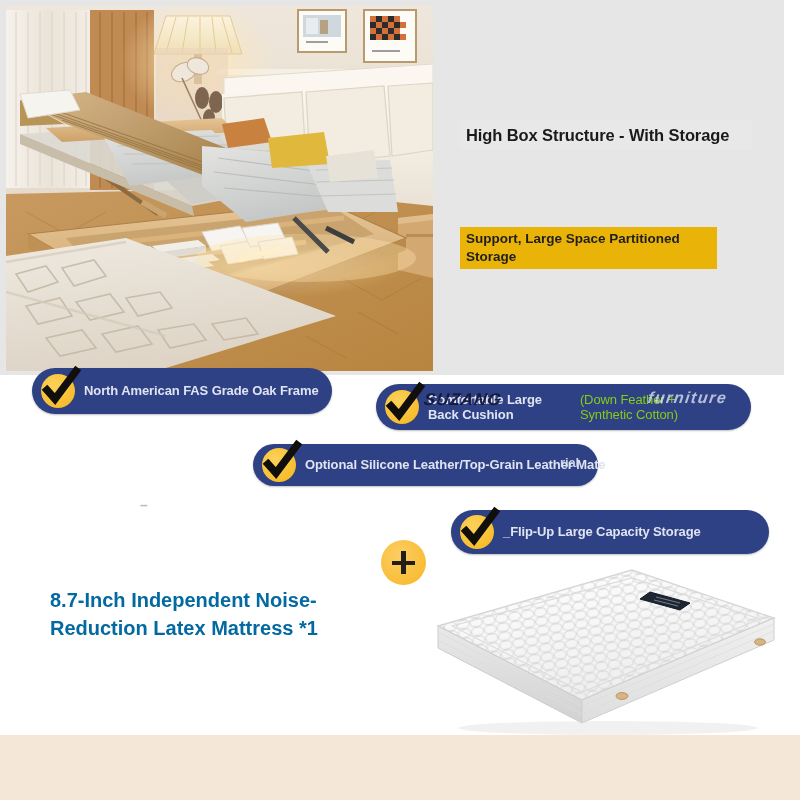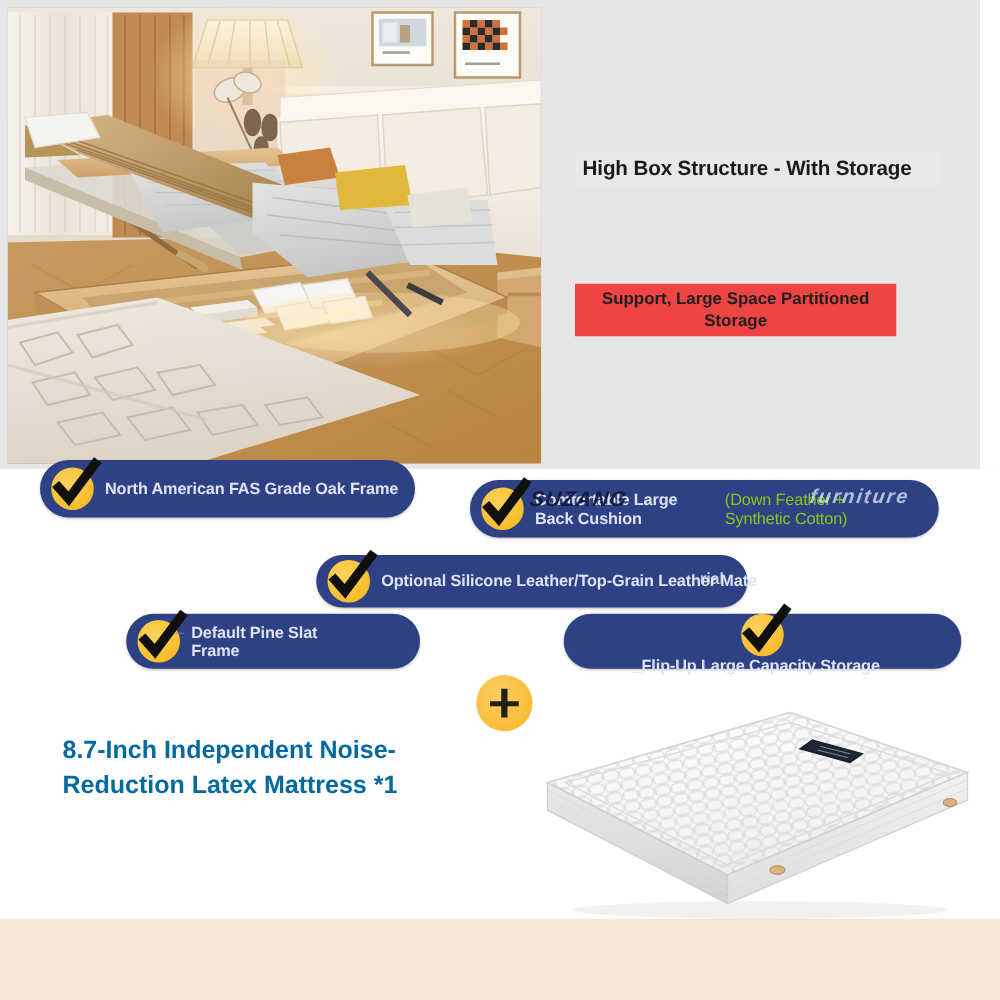--- a/index.html
+++ b/index.html
@@ -82,23 +82,22 @@
     padding: 3px 6px;
   }
   .panel-line2 {
     position: absolute;
     left: 460px; top: 227px;
     width: 245px;
     font-size: 13.5px;
     font-weight: bold;
     color: #1f1f1f;
     line-height: 1.32;
-    background: #ef4444;
+    background: #eab308;
     padding: 3px 6px;
-    text-align: center;
   }
 
   
   .badge {
     position: absolute;
     background: #2e4184;
     border-radius: 40px;
     display: flex;
     align-items: center;
     box-shadow: 0 1px 2px rgba(0,0,0,0.25);
@@ -135,21 +134,21 @@
     padding-right: 10px;
     white-space: pre-line;
     letter-spacing: -0.1px;
   }
   .badge-label.nowrap { white-space: nowrap; }
 
   #badge-oak      { left: 32px;  top: 368px; width: 300px; height: 46px; }
   #badge-cushion  { left: 376px; top: 384px; width: 375px; height: 46px; }
   #badge-leather  { left: 253px; top: 444px; width: 345px; height: 42px; justify-content: space-between; }
   #badge-slat     { left: 101px; top: 491px; width: 235px; height: 44px; }
-  #badge-flipup   { left: 451px; top: 491px; width: 318px; height: 44px; flex-direction: column; }
+  #badge-flipup   { left: 451px; top: 510px; width: 318px; height: 44px; }
 
   .badge-sub {
     color: #84cc16;
     font-size: 13px;
     font-weight: normal;
     line-height: 1.18;
     white-space: pre-line;
     letter-spacing: -0.1px;
   }
 
@@ -558,30 +557,20 @@
     <span class="badge-check">
       <span class="circle"></span>
       <svg viewBox="0 0 42 42">
         <path d="M9 22 L17 31 L38 3" stroke="#100f0c" stroke-width="7.5" fill="none" stroke-linecap="square" stroke-linejoin="miter"></path>
       </svg>
     </span>
     <span class="badge-label">Optional Silicone Leather/Top-Grain Leather Mate</span>
   </div>
   <span id="leather-overflow">rial</span>
 
-  <div class="badge" id="badge-slat">
-    <span class="badge-check">
-      <span class="circle"></span>
-      <svg viewBox="0 0 42 42">
-        <path d="M9 22 L17 31 L38 3" stroke="#100f0c" stroke-width="7.5" fill="none" stroke-linecap="square" stroke-linejoin="miter"></path>
-      </svg>
-    </span>
-    <span class="badge-label">Default Pine Slat
-Frame</span>
-  </div>
 
   <div class="badge" id="badge-flipup">
     <span class="badge-check">
       <span class="circle"></span>
       <svg viewBox="0 0 42 42">
         <path d="M9 22 L17 31 L38 3" stroke="#100f0c" stroke-width="7.5" fill="none" stroke-linecap="square" stroke-linejoin="miter"></path>
       </svg>
     </span>
     <span class="badge-label nowrap">_Flip-Up Large Capacity Storage</span>
   </div>

